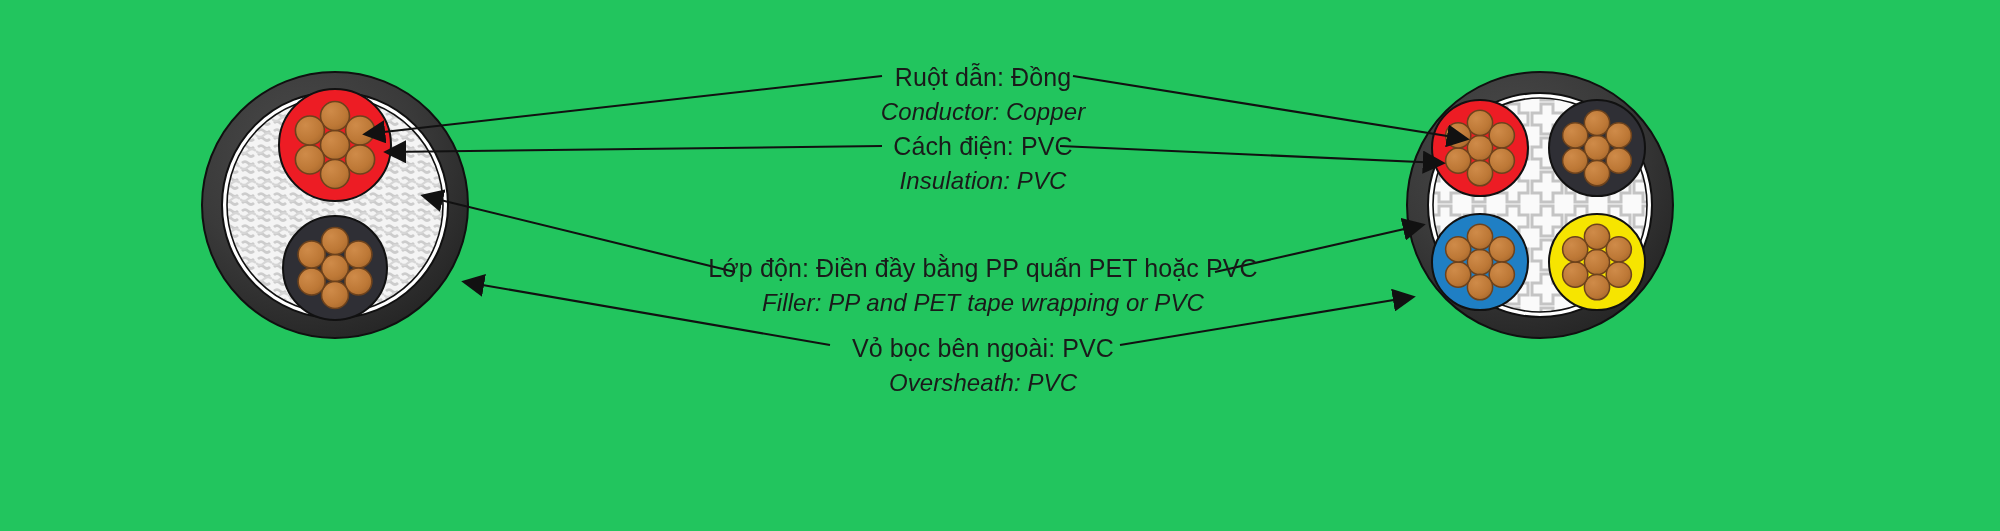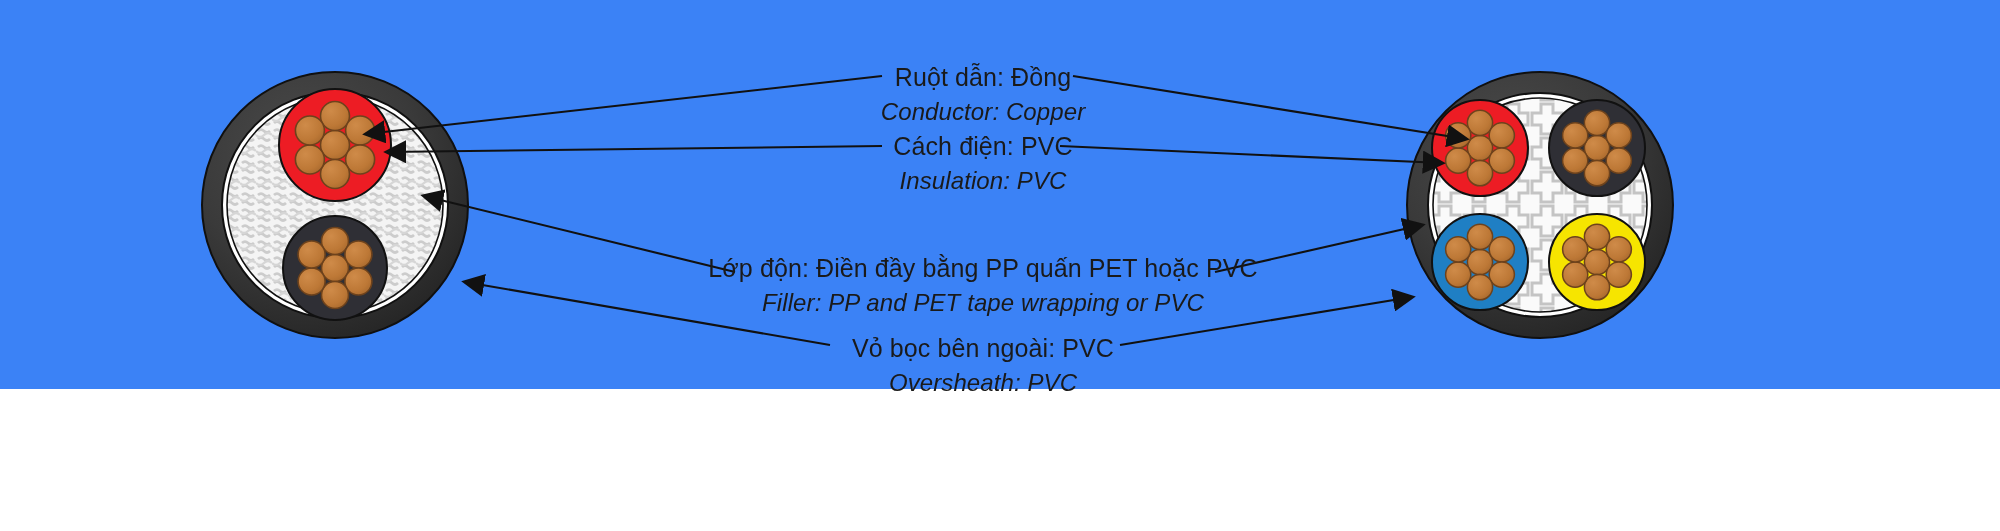--- a/index.html
+++ b/index.html
@@ -2,21 +2,21 @@
 <html><head>
 <meta charset="utf-8">
 <style>
   html,body{margin:0;padding:0;background:#ffffff;}
   body{
     width:2000px;height:531px;
     font-family:"Liberation Sans", sans-serif;
     overflow:hidden;
     position:relative;
   }
-  #stage{position:relative;width:2000px;height:389px;background:#3b82f6;}
+  #stage{position:relative;width:2000px;height:531px;background:#22c55e;}
   svg#diagram{display:block;width:2000px;height:531px;}
 
   .lbl-vi{
     font-family:"Liberation Sans", sans-serif;
     font-size:25px;
     font-weight:400;
     fill:#1a1a1a;
     letter-spacing:0.1px;
   }
   .lbl-en{

